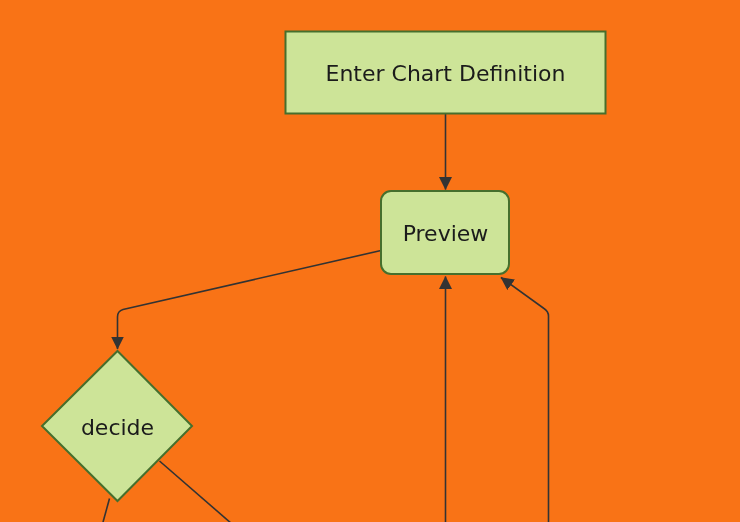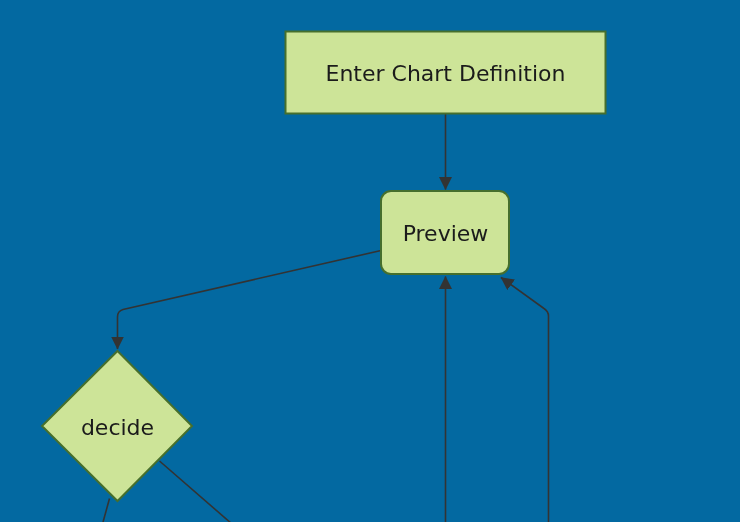--- a/index.html
+++ b/index.html
@@ -5,21 +5,21 @@
   html, body {
     margin: 0;
     padding: 0;
     background: #ffffff;
   }
   .canvas {
     position: relative;
     width: 740px;
     height: 522px;
     overflow: hidden;
-    background: #0369a1;
+    background: #f97316;
     font-family: "DejaVu Sans", "Liberation Sans", sans-serif;
   }
   svg.flow {
     display: block;
     width: 740px;
     height: 522px;
   }
   .edge {
     fill: none;
     stroke-width: 1.6px;

